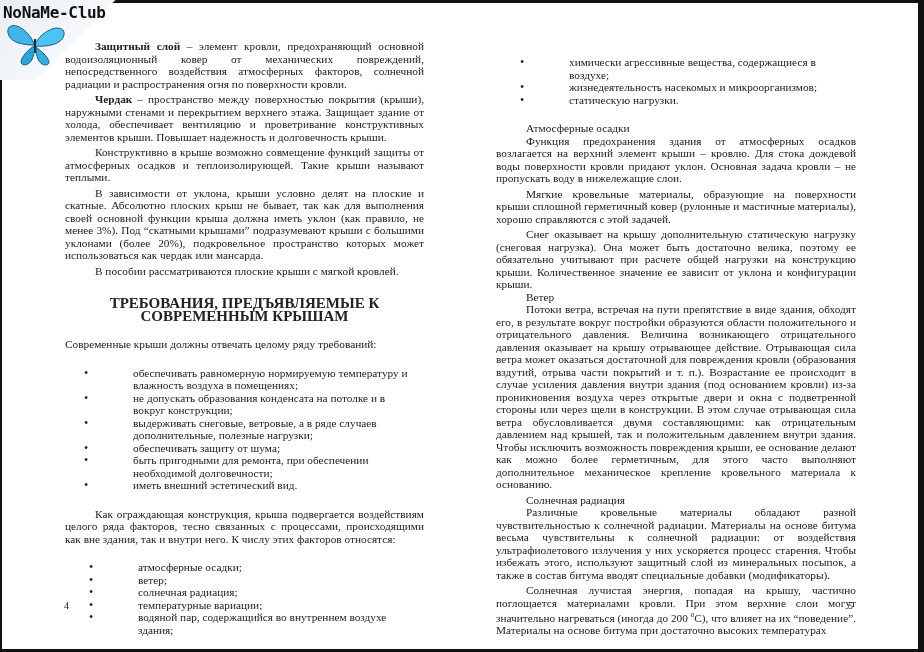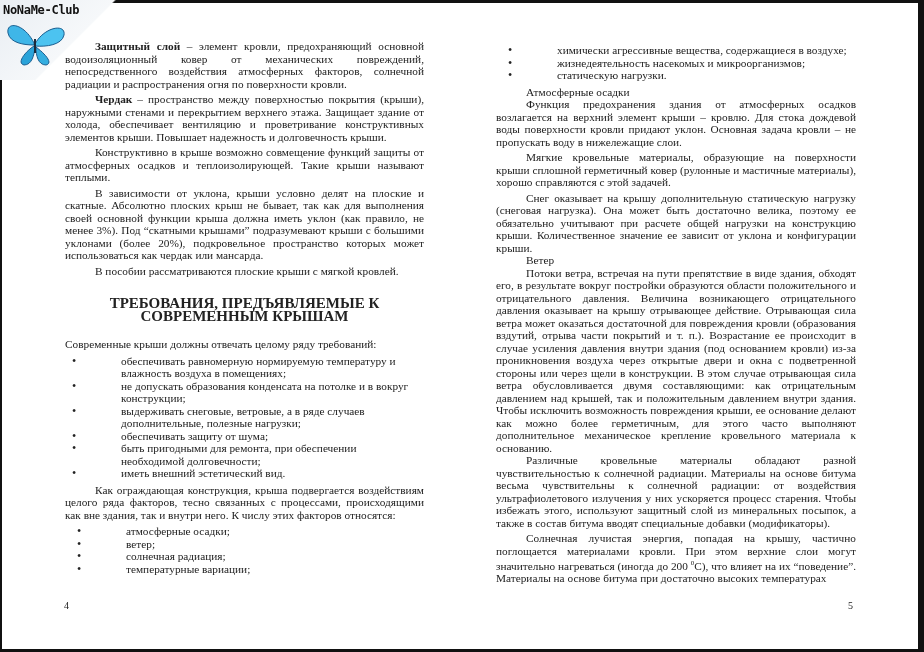--- a/index.html
+++ b/index.html
@@ -25,21 +25,21 @@
   p { margin: 0; text-align: justify; }
   .indent { text-indent: 30px; }
   .gap { margin-top: 3px; }
   b { font-weight: bold; }
   .sub { padding-left: 30px; }
 
   .heading {
     text-align: center; font-weight: bold; font-size: 15px; line-height: 13px;
     margin: 20px 0 15px 0; padding: 0 10px;
   }
-  ul.bullets { list-style: none; margin: 4px; padding: 0; }
+  ul.bullets { list-style: none; margin: 16px; padding: 0; }
   ul.bullets li { position: relative; padding-left: 52px; text-align: left; }
   ul.bullets li::before {
     content: "•"; position: absolute; left: 3px; top: 0; font-size: 12px;
   }
   ul.bullets.inset li { padding-left: 57px; }
   ul.bullets.inset li::before { left: 8px; }
 
   .pagenum { position: absolute; font-size: 10px; top: 600px; }
   .page-left .pagenum { left: 62px; }
   .page-right .pagenum { left: 387px; }
@@ -47,21 +47,21 @@
   .watermark {
     position: absolute; left: 0; top: 0; width: 128px; height: 80px;
     overflow: hidden;
   }
   .watermark .curl {
     position: absolute; left: 0; top: 0; width: 128px; height: 80px;
     background: linear-gradient(135deg, #e9eef3 0%, #f6f8fa 55%, rgba(255,255,255,0) 56%);
   }
   .watermark .logo {
     position: absolute; left: 3px; top: 3px; font-family: "DejaVu Sans Mono", monospace;
-    font-size: 12px; font-weight: bold; color: #111; letter-spacing: -0.3px;
+    font-size: 16px; font-weight: bold; color: #111; letter-spacing: -0.3px;
   }
   .watermark svg { position: absolute; left: 4px; top: 17px; }
 </style>
 </head>
 <body>
 
 <div class="frame-top"></div>
 <div class="frame-left"></div>
 <div class="frame-right"></div>
 <div class="frame-bottom"></div>
@@ -84,38 +84,40 @@
       <li>обеспечивать защиту от шума;</li>
       <li>быть пригодными для ремонта, при обеспечении необходимой долговечности;</li>
       <li>иметь внешний эстетический вид.</li>
     </ul>
     <p class="indent">Как ограждающая конструкция, крыша подвергается воздействиям целого ряда факторов, тесно связанных с процессами, происходящими как вне здания, так и внутри него. К числу этих факторов относятся:</p>
     <ul class="bullets inset">
       <li>атмосферные осадки;</li>
       <li>ветер;</li>
       <li>солнечная радиация;</li>
       <li>температурные вариации;</li>
+      <li>водяной пар, содержащийся во внутреннем воздухе здания;</li>
     </ul>
   </div>
   <div class="pagenum">4</div>
 </div>
 
 <div class="page page-right">
   <div class="col">
     <ul class="bullets inset">
       <li>химически агрессивные вещества, содержащиеся в воздухе;</li>
       <li>жизнедеятельность насекомых и микроорганизмов;</li>
       <li>статическую нагрузки.</li>
     </ul>
     <p class="sub">Атмосферные осадки</p>
     <p class="indent">Функция предохранения здания от атмосферных осадков возлагается на верхний элемент крыши – кровлю. Для стока дождевой воды поверхности кровли придают уклон. Основная задача кровли – не пропускать воду в нижележащие слои.</p>
     <p class="indent gap">Мягкие кровельные материалы, образующие на поверхности крыши сплошной герметичный ковер (рулонные и мастичные материалы), хорошо справляются с этой задачей.</p>
     <p class="indent gap">Снег оказывает на крышу дополнительную статическую нагрузку (снеговая нагрузка). Она может быть достаточно велика, поэтому ее обязательно учитывают при расчете общей нагрузки на конструкцию крыши. Количественное значение ее зависит от уклона  и конфигурации крыши.</p>
     <p class="sub">Ветер</p>
     <p class="indent">Потоки ветра, встречая на пути препятствие в виде здания, обходят его, в результате вокруг постройки образуются области положительного и отрицательного давления. Величина возникающего отрицательного давления оказывает на крышу отрывающее действие. Отрывающая сила ветра может оказаться достаточной для повреждения кровли (образования вздутий, отрыва части покрытий и т. п.). Возрастание ее происходит в случае усиления давления внутри здания (под основанием кровли) из-за проникновения воздуха через открытые двери и окна с подветренной стороны или через щели в конструкции. В этом случае отрывающая сила ветра обусловливается двумя составляющими: как отрицательным давлением над крышей, так и положительным давлением внутри здания. Чтобы исключить возможность повреждения крыши, ее основание делают как можно более герметичным, для этого часто выполняют дополнительное механическое крепление кровельного материала к основанию.</p>
+    <p class="sub gap">Солнечная радиация</p>
     <p class="indent">Различные кровельные материалы обладают разной чувствительностью к солнечной радиации. Материалы на основе битума весьма чувствительны к солнечной радиации: от воздействия ультрафиолетового излучения у них ускоряется процесс старения. Чтобы избежать этого, используют защитный слой из минеральных посыпок, а также в состав битума вводят специальные добавки (модификаторы).</p>
     <p class="indent gap"><span>Солнечная лучистая энергия, попадая на крышу, частично поглощается материалами кровли. При этом верхние слои могут значительно нагреваться (иногда до 200 </span><sup style="font-size:7px">0</sup><span>С), что влияет на их “поведение”. Материалы на основе битума при достаточно высоких температурах</span></p>
   </div>
   <div class="pagenum">5</div>
 </div>
 
 <div class="watermark">
   <div class="curl"></div>
   <span class="logo">NoNaMe-Club</span>
   <svg width="66" height="52" viewBox="0 0 66 52">

